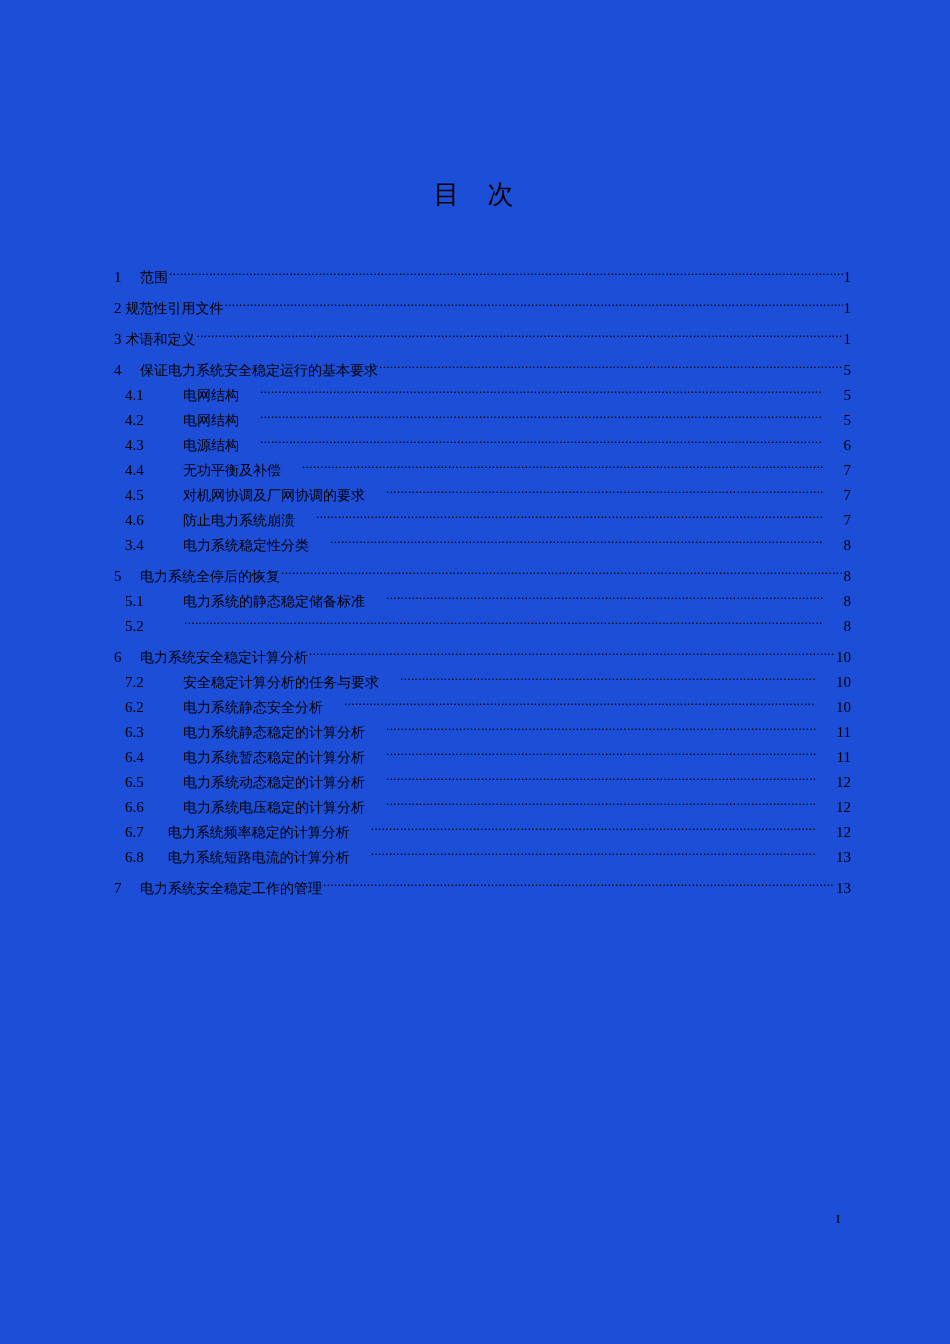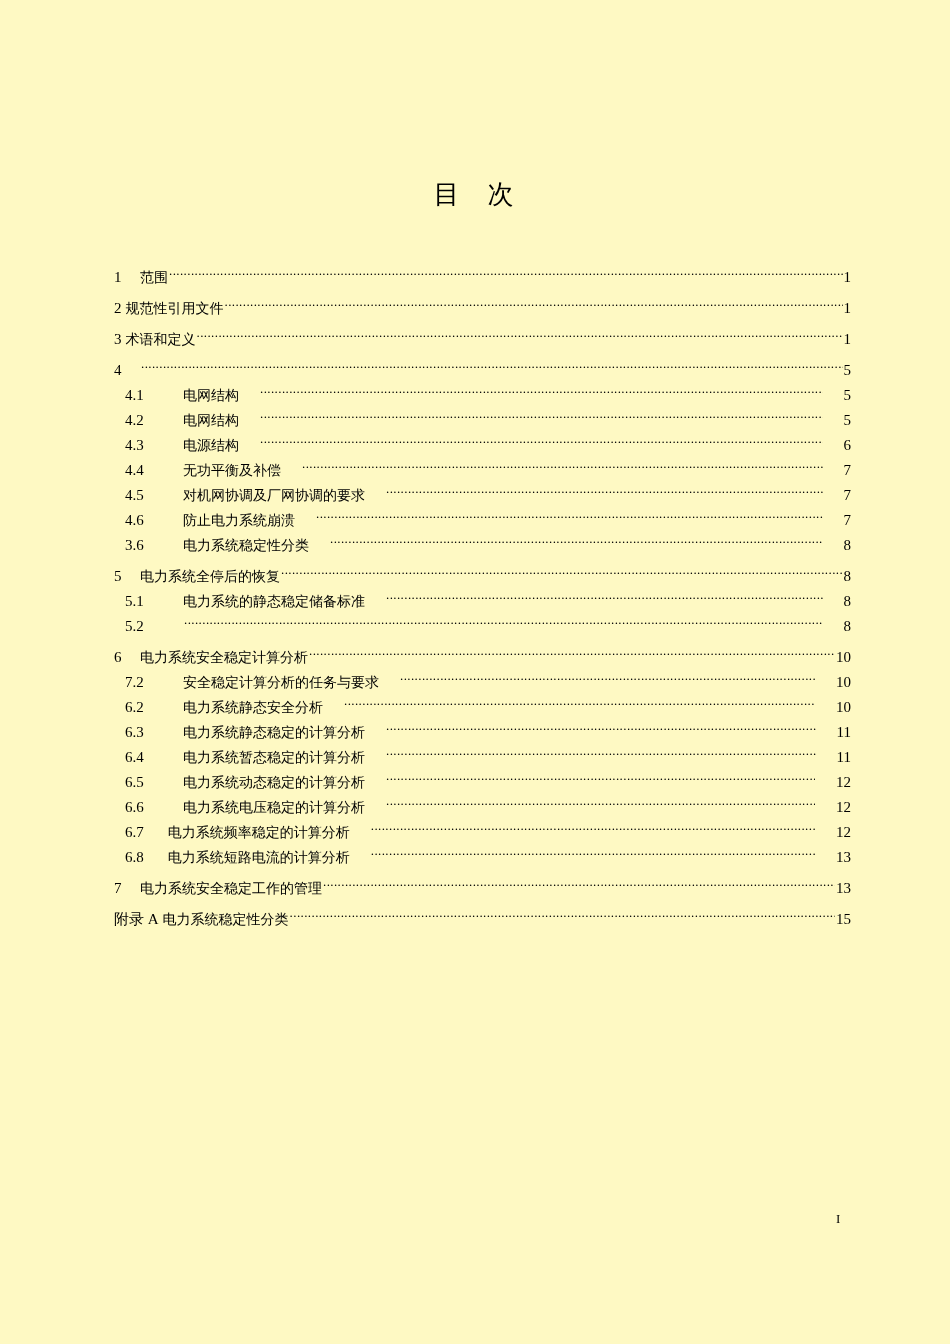--- a/index.html
+++ b/index.html
@@ -12,21 +12,21 @@
       height: 1344px;
       position: relative;
       overflow: hidden;
       font-family: "Liberation Serif", "DejaVu Serif", serif;
       color: #000000;
     }
     .page {
       position: absolute;
       left: 0; top: 0;
       width: 950px; height: 1344px;
-      background: #fef9c3;
+      background: #1d4ed8;
     }
     .title {
       position: absolute;
       top: 176px;
       left: 0;
       width: 975px;
       text-align: center;
       font-family: "DejaVu Sans", sans-serif;
       font-size: 26px;
       letter-spacing: 28px;
@@ -98,20 +98,21 @@
         <span class="page-num">1</span>
       </div>
       <div class="entry top">
         <span class="num narrow">3</span>
         <span class="label">术语和定义</span>
         <span class="leader"></span>
         <span class="page-num">1</span>
       </div>
       <div class="entry top">
         <span class="num wide">4</span>
+        <span class="label">保证电力系统安全稳定运行的基本要求</span>
         <span class="leader"></span>
         <span class="page-num">5</span>
       </div>
       <div class="entry sub">
         <span class="num wide">4.1</span>
         <span class="label">电网结构</span>
         <span class="leader"></span>
         <span class="page-num">5</span>
       </div>
       <div class="entry sub">
@@ -138,21 +139,21 @@
         <span class="leader"></span>
         <span class="page-num">7</span>
       </div>
       <div class="entry sub">
         <span class="num wide">4.6</span>
         <span class="label">防止电力系统崩溃</span>
         <span class="leader"></span>
         <span class="page-num">7</span>
       </div>
       <div class="entry sub">
-        <span class="num wide">3.6</span>
+        <span class="num wide">3.4</span>
         <span class="label">电力系统稳定性分类</span>
         <span class="leader"></span>
         <span class="page-num">8</span>
       </div>
       <div class="entry top">
         <span class="num wide">5</span>
         <span class="label">电力系统全停后的恢复</span>
         <span class="leader"></span>
         <span class="page-num">8</span>
       </div>
@@ -220,22 +221,16 @@
         <span class="label">电力系统短路电流的计算分析</span>
         <span class="leader"></span>
         <span class="page-num">13</span>
       </div>
       <div class="entry top">
         <span class="num wide">7</span>
         <span class="label">电力系统安全稳定工作的管理</span>
         <span class="leader"></span>
         <span class="page-num">13</span>
       </div>
-      <div class="entry top">
-        <span class="num narrow">附录 A</span>
-        <span class="label">电力系统稳定性分类</span>
-        <span class="leader"></span>
-        <span class="page-num">15</span>
-      </div>
     </div>
 
   <div class="footer-page">I</div>
 </div>
 
 </body></html>

